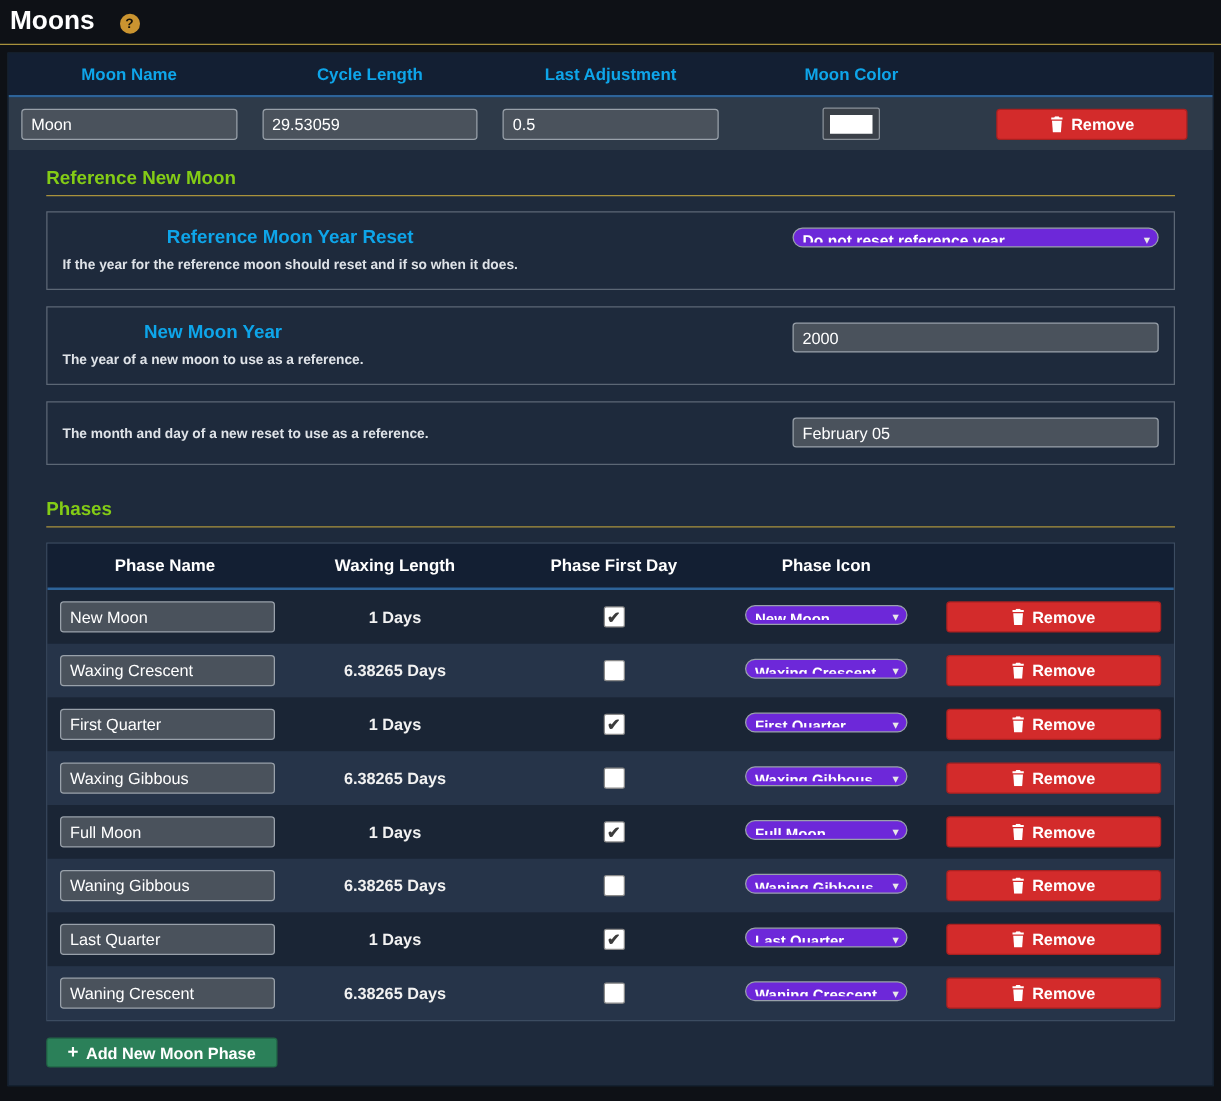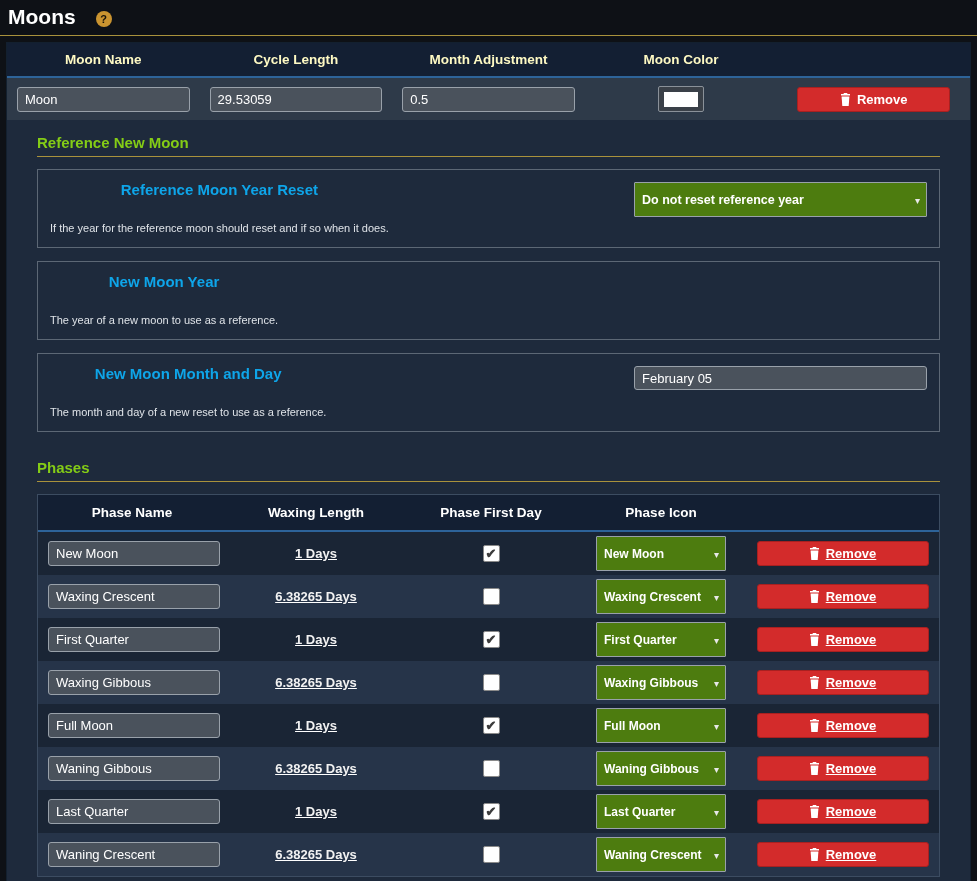--- a/index.html
+++ b/index.html
@@ -27,38 +27,38 @@
   .panel {
     margin: 6px; background: #1e2a3c;
     border: 1px solid #13202f;
     padding-bottom: 12px;
   }
   .grid5 { display: grid; grid-template-columns: repeat(5, 1fr); align-items: center; }
   .moon-head {
     background: #131f33; padding: 9px 0;
     border-bottom: 2px solid #2d6399;
   }
-  .moon-head .hcell { text-align: center; font-size: 13.5px; font-weight: bold; color: #fef9c3; }
+  .moon-head .hcell { text-align: center; font-size: 13.5px; font-weight: bold; color: #0ea5e9; }
   .moon-row { background: #2e3a49; padding: 8px 0; }
   .cellpad { padding: 0 10px; }
-  .center { text-align: center; display: flex; justify-content: center; align-items: flex-end; text-decoration: underline; }
+  .center { text-align: center; display: flex; justify-content: center; align-items: flex-end; }
   
   .tinput {
     background: #4a525c; color: #fff;
     border: 1px solid #99a1aa; border-radius: 3px;
     padding: 3px 7px; font: 13px "Liberation Sans", sans-serif;
     height: 25px; width: 100%;
   }
   .selwrap { position: relative; display: inline-block; }
   .sel {
     appearance: none; -webkit-appearance: none; -moz-appearance: none;
-    background: #4d7c0f; color: #fff;
-    border: 1px solid #99a1aa; border-radius: 1px;
+    background: #6d28d9; color: #fff;
+    border: 1px solid #99a1aa; border-radius: 12px;
     font: 600 12px "Liberation Sans", sans-serif;
-    padding: 3px 20px 3px 7px; height: 35px; width: 130px;
+    padding: 3px 20px 3px 7px; height: 16px; width: 130px;
   }
   .sel.wide { width: 293px; font-size: 12.5px; }
   .chev {
     position: absolute; right: 7px; top: 50%; transform: translateY(-50%);
     color: #e8e8e8; font-size: 10px; pointer-events: none;
   }
   .colorbox {
     width: 46px; height: 26px; background: #3a4048;
     border: 1px solid #8a9199; border-radius: 2px;
     display: flex; align-items: center; justify-content: center; cursor: pointer;
@@ -93,21 +93,21 @@
     font-size: 15px; font-weight: bold; color: #84cc16;
     padding: 14px 0 5px 0; border-bottom: 1px solid #a9923c;
     margin-bottom: 12px;
   }
   .setting-box {
     border: 1px solid #5c6775; padding: 11px 12px 13px 12px;
     display: flex; justify-content: space-between; align-items: flex-start;
     margin-bottom: 13px; background: #1e2a3c;
   }
   .setting-box .label { color: #0ea5e9; font-size: 15px; font-weight: bold; text-align: center; }
-  .setting-box .desc { color: #dfe3e8; font-size: 11px; font-weight: 400; margin-top: 24px; }
+  .setting-box .desc { color: #dfe3e8; font-size: 11px; font-weight: 700; margin-top: 8px; }
   .setting-box .ctrl { flex: 0 0 auto; margin-top: 1px; }
   .ctrl .tinput { width: 293px; height: 24px; }
   
   .ptable { border: 1px solid #3c4c61; }
   .pgrid { display: grid; grid-template-columns: 188px 180px 170px 170px 1fr; align-items: center; }
   .phead { background: #131f33; padding: 10px 0; border-bottom: 2px solid #2d6399; }
   .phead .hcell { text-align: center; font-size: 13.5px; font-weight: bold; }
   .prow { height: 43px; }
   .prow:nth-child(odd) { background: #1a2535; }
   .prow:nth-child(even) { background: #263449; }
@@ -126,21 +126,21 @@
 <div class="page-header">
   <h1>Moons</h1>
   <span class="help">?</span>
 </div>
 
 <div class="panel">
 
   <div class="grid5 moon-head">
     <div class="hcell">Moon Name</div>
     <div class="hcell">Cycle Length</div>
-    <div class="hcell">Month Adjustment</div>
+    <div class="hcell">Last Adjustment</div>
     <div class="hcell">Moon Color</div>
     <div class="hcell"></div>
   </div>
 
   <div class="grid5 moon-row">
     <div class="cellpad">
       <input type="text" class="tinput" value="Moon" style="">
     </div>
     <div class="cellpad">
       <input type="text" class="tinput" value="29.53059" style="">
@@ -179,25 +179,27 @@
           <span class="chev">▾</span>
         </span>
       </div>
     </div>
 
     <div class="setting-box">
       <div>
         <div class="label">New Moon Year</div>
         <div class="desc">The year of a new moon to use as a reference.</div>
       </div>
+      <div class="ctrl">
+        <input type="text" class="tinput" value="2000" style="">
+      </div>
     </div>
 
     <div class="setting-box">
       <div>
-        <div class="label">New Moon Month and Day</div>
         <div class="desc">The month and day of a new reset to use as a reference.</div>
       </div>
       <div class="ctrl">
         <input type="text" class="tinput" value="February 05" style="">
       </div>
     </div>
 
     <div class="section-title">Phases</div>
 
     <div class="ptable">

